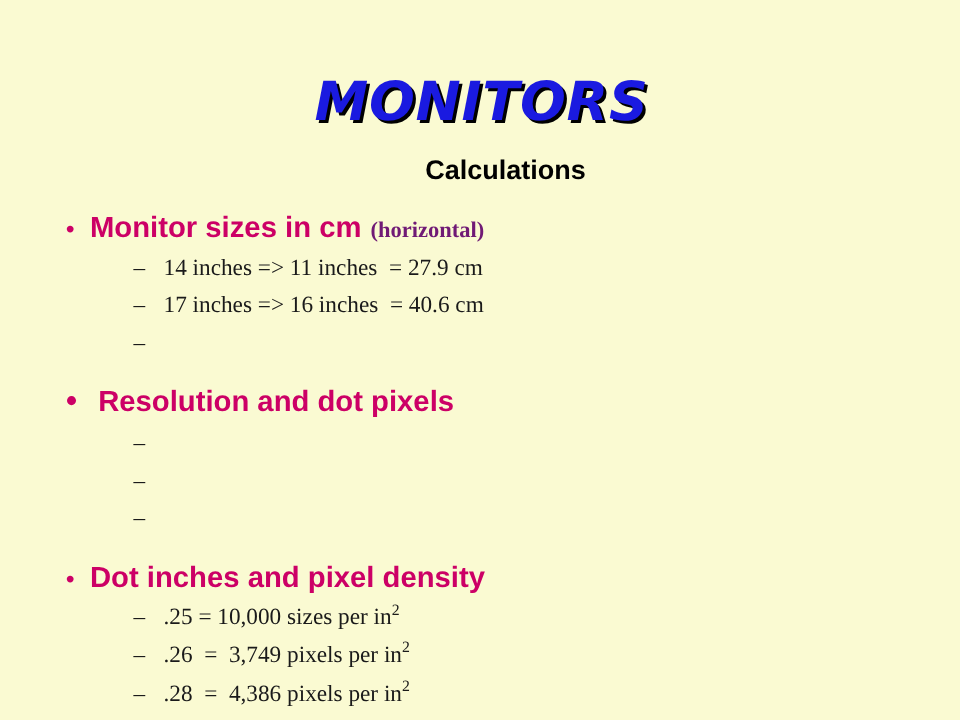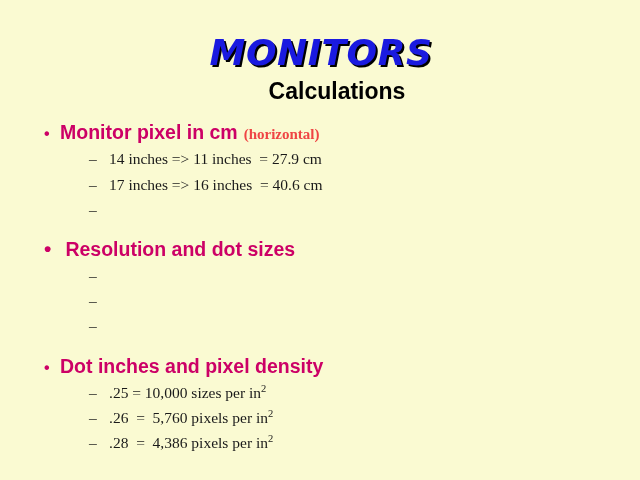--- a/index.html
+++ b/index.html
@@ -28,26 +28,26 @@
   }
   .slide-title {
     font-family: "DejaVu Sans", sans-serif;
     font-size: 36px;
     font-weight: bold;
     font-style: italic;
     color: #1a1ae0;
     letter-spacing: 0.5px;
     line-height: 1.05;
     text-shadow: 2px 2px 0 #000000;
-    margin: 0;
+    margin: 16px;
     padding-left: 2px;
   }
   .slide-subtitle {
     font-family: "Liberation Sans", sans-serif;
-    font-size: 23px;
+    font-size: 18px;
     font-weight: bold;
     color: #000000;
     margin: 7px 0 0 0;
     padding-left: 34px;
     line-height: 1.1;
   }
 
   
   .body-area {
     margin-top: 16px;
@@ -80,21 +80,21 @@
   .bullet-dot.big {
     font-size: 21px;
   }
   .heading-text {
     white-space: pre;
   }
   .heading-note {
     font-family: "Liberation Serif", serif;
     font-size: 15px;
     font-weight: bold;
-    color: #ef4444;
+    color: #701a75;
     margin-left: 6px;
     white-space: pre;
     text-align: right;
   }
 
   .sub-list {
     margin: 0;
     padding: 0 0 0 45px;
   }
   .sub-item {
@@ -129,21 +129,21 @@
   <div class="title-block">
     <div class="slide-title">MONITORS</div>
     <div class="slide-subtitle">Calculations</div>
   </div>
 
   <div class="body-area">
 
     <div class="section">
       <div class="section-heading">
         <span class="bullet-dot">•</span>
-        <span class="heading-text">Monitor pixel in cm</span>
+        <span class="heading-text">Monitor sizes in cm</span>
         <span class="heading-note">(horizontal)</span>
       </div>
       <div class="sub-list">
         <div class="sub-item">
           <span class="dash">–</span>
           <span class="sub-text">14 inches =&gt; 11 inches  = 27.9 cm</span>
         </div>
         <div class="sub-item">
           <span class="dash">–</span>
           <span class="sub-text">17 inches =&gt; 16 inches  = 40.6 cm</span>
@@ -152,21 +152,21 @@
           <span class="dash">–</span>
         </div>
       </div>
     </div>
 
     <div class="gap-md"></div>
 
     <div class="section">
       <div class="section-heading">
         <span class="bullet-dot big">•</span>
-        <span class="heading-text"> Resolution and dot sizes</span>
+        <span class="heading-text"> Resolution and dot pixels</span>
       </div>
       <div class="sub-list">
         <div class="sub-item">
           <span class="dash">–</span>
         </div>
         <div class="sub-item">
           <span class="dash">–</span>
         </div>
         <div class="sub-item">
           <span class="dash">–</span>
@@ -181,21 +181,21 @@
         <span class="bullet-dot">•</span>
         <span class="heading-text">Dot inches and pixel density</span>
       </div>
       <div class="sub-list">
         <div class="sub-item">
           <span class="dash">–</span>
           <span class="sub-text"><span>.25 = 10,000 sizes per in</span><sup>2</sup></span>
         </div>
         <div class="sub-item">
           <span class="dash">–</span>
-          <span class="sub-text"><span>.26  =  5,760 pixels per in</span><sup>2</sup></span>
+          <span class="sub-text"><span>.26  =  3,749 pixels per in</span><sup>2</sup></span>
         </div>
         <div class="sub-item">
           <span class="dash">–</span>
           <span class="sub-text"><span>.28  =  4,386 pixels per in</span><sup>2</sup></span>
         </div>
       </div>
     </div>
 
   </div>
 </div>

